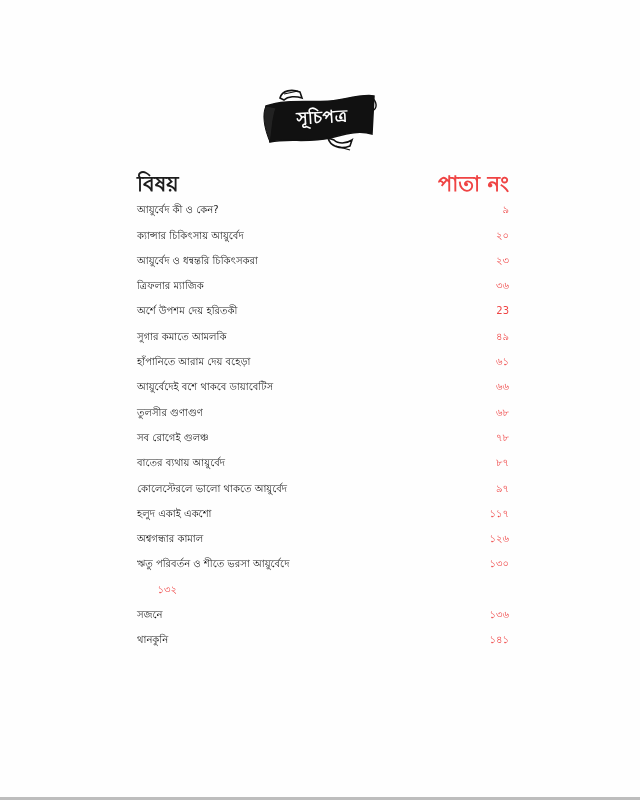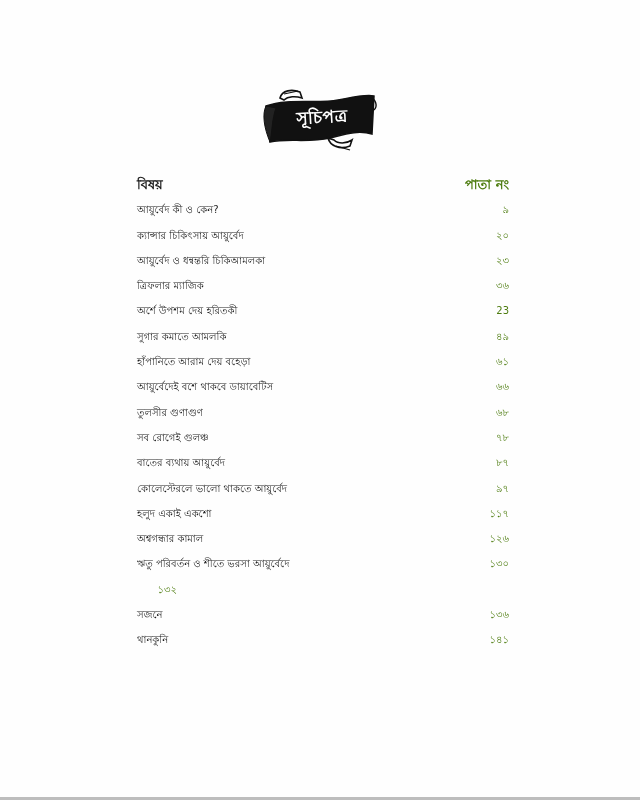--- a/index.html
+++ b/index.html
@@ -60,25 +60,25 @@
     display: flex;
     justify-content: space-between;
     align-items: baseline;
     height: 25.3px;
     font-size: 10px;
     line-height: 25.3px;
     white-space: nowrap;
   }
   .toc-header {
     font-weight: bold;
-    font-size: 13px;
+    font-size: 21px;
   }
   .toc-title { color: #1c1c1c; }
   .toc-page {
-    color: #4d7c0f;
+    color: #ef4444;
     text-align: right;
     min-width: 40px;
   }
 </style>
 </head>
 <body>
 
 <div class="page">
 
   <div class="banner">
@@ -108,21 +108,21 @@
 
     <div class="toc-row">
       <span class="toc-title">আয়ুর্বেদ কী ও কেন?</span>
       <span class="toc-page">৯</span>
     </div>
     <div class="toc-row">
       <span class="toc-title">ক্যান্সার চিকিৎসায় আয়ুর্বেদ</span>
       <span class="toc-page">২০</span>
     </div>
     <div class="toc-row">
-      <span class="toc-title">আয়ুর্বেদ ও ধন্বন্তরি চিকিআমলকা</span>
+      <span class="toc-title">আয়ুর্বেদ ও ধন্বন্তরি চিকিৎসকরা</span>
       <span class="toc-page">২৩</span>
     </div>
     <div class="toc-row">
       <span class="toc-title">ত্রিফলার ম্যাজিক</span>
       <span class="toc-page">৩৬</span>
     </div>
     <div class="toc-row">
       <span class="toc-title">অর্শে উপশম দেয় হরিতকী</span>
       <span class="toc-page">23</span>
     </div>

